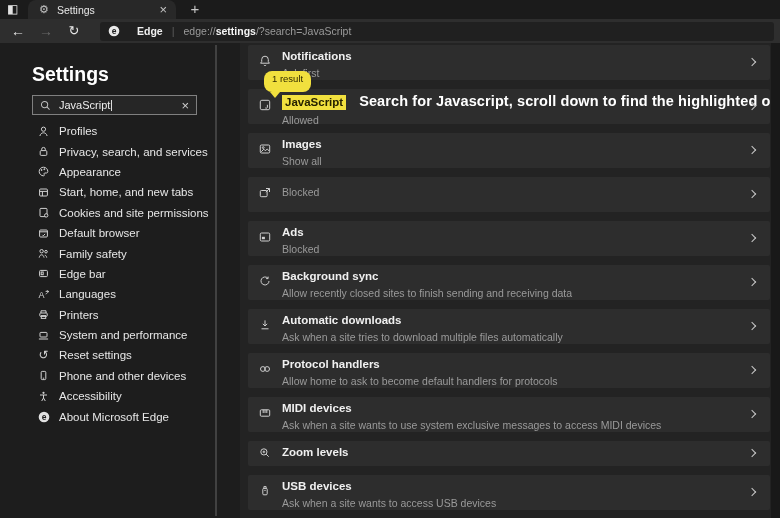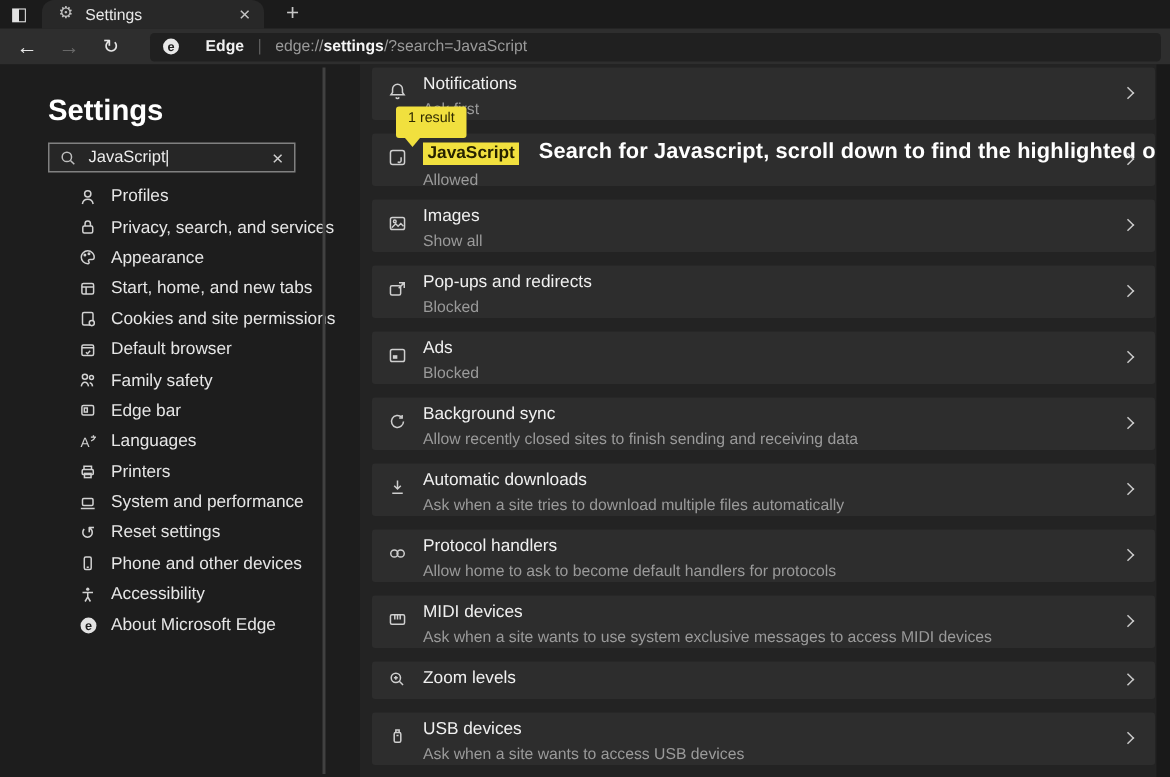--- a/index.html
+++ b/index.html
@@ -33,48 +33,48 @@
   .url .host { color:#f5f5f5; font-weight:bold; }
 
   
   .sidebar { position:absolute; left:0; top:43px; width:240px; bottom:0; background:#1d1d1d; }
   .side-title { position:absolute; left:32px; top:20px; font-size:19.5px; font-weight:bold; color:#ffffff; }
   .searchbox { position:absolute; left:32px; top:52px; width:165px; height:20px; background:#262626;
                border:1px solid #808080; display:flex; align-items:center; padding:0 7px; }
   .searchbox .val { font-size:11px; color:#ededed; margin-left:8px; }
   .caret { width:1px; height:11px; background:#dcdcdc; margin-left:1px; }
   .searchbox .clear { margin-left:auto; color:#cfcfcf; font-size:13px; line-height:1; }
-  .nav { position:absolute; left:15px; top:78px; width:212px; }
+  .nav { position:absolute; left:0; top:78px; width:212px; }
   .nav-item { height:20.4px; display:flex; align-items:center; padding-left:37px; }
   .nav-item .ic { width:13px; height:13px; margin-right:9px; flex:0 0 13px; color:#d2d2d2;
                   display:flex; align-items:center; justify-content:center; font-size:12px; line-height:1; }
   .nav-item .lb { font-size:11.5px; color:#e6e6e6; white-space:nowrap; }
   .side-scroll { position:absolute; left:215px; top:2px; width:2px; height:471px; background:#414141; }
 
   
   .main { position:absolute; left:240px; top:43px; right:0; bottom:0; background:#232323; }
   .scrolltrack { position:absolute; right:0; top:0; width:9px; height:100%; background:#191919; }
   .cards { position:absolute; left:8px; top:2px; width:522px; }
   .card { position:relative; width:522px; height:35px; background:var(--card); border-radius:2px;
           margin-bottom:9px; padding:5px 30px 0 34px; }
   .card.single { height:25px; }
   .card.sliver { height:3px; margin-bottom:0; padding:0; }
   .card .ic { position:absolute; left:10px; top:9px; width:14px; height:14px; color:#cfcfcf; }
   .card.single .ic { top:5px; }
-  .row-title { font-size:11.5px; font-weight:normal; color:var(--txt); line-height:13px; white-space:nowrap; }
+  .row-title { font-size:11.5px; font-weight:bold; color:var(--txt); line-height:13px; white-space:nowrap; }
   .row-sub { font-size:10.5px; color:var(--sub); margin-top:3.5px; white-space:nowrap; }
   .chev { position:absolute; right:15px; top:14px; width:6px; height:6px;
           border-top:1.4px solid #c9c9c9; border-right:1.4px solid #c9c9c9; transform:rotate(45deg); }
   .card.single .chev { top:9px; }
   .titlerow { display:flex; align-items:center; }
   .hl { background:var(--yellow); color:#262200; font-weight:bold; font-size:11.5px; padding:1px 3px 2px; }
   .annotation { font-size:14.5px; font-weight:bold; color:#ffffff; margin-left:13px; white-space:nowrap;
                 position:relative; top:-1px; letter-spacing:.1px; }
   .bubble { position:absolute; left:24px; top:28px; background:var(--yellow); color:#2f2a00;
-            font-size:9.5px; padding:2px 8px 8px; border-radius:2px; z-index:5; }
+            font-size:9.5px; padding:2px 8px 8px; border-radius:8px; z-index:5; }
   .bubble::after { content:""; position:absolute; left:6px; top:100%; width:0; height:0;
                    border:5px solid transparent; border-top:6px solid var(--yellow); border-bottom:0; }
   svg { display:block; }
 </style>
 </head>
 <body>
 
 <div class="tabstrip">
   <span class="winicon">◧</span>
   <div class="tab">
@@ -299,21 +299,20 @@
       <span class="chev"></span>
     </div>
 
     <div class="card">
       <span class="ic">
           <svg width="14" height="14" viewBox="0 0 14 14" fill="none" stroke="currentColor" stroke-width="1">
             <rect x="2.3" y="4.5" width="6.8" height="6.2" rx="1"></rect>
             <path d="M8 2.5h3.5V6M11.4 2.6 7.8 6.2"></path>
           </svg>
         </span>
-      <div class="row-title">Pop-ups and redirects</div>
       <div class="row-sub">Blocked</div>
       <span class="chev"></span>
     </div>
 
     <div class="card">
       <span class="ic">
           <svg width="14" height="14" viewBox="0 0 14 14" fill="none" stroke="currentColor" stroke-width="1">
             <rect x="2.3" y="3" width="9.4" height="8" rx="1.2"></rect>
             <rect x="3.9" y="6.8" width="3" height="2.4" fill="currentColor" stroke="none"></rect>
           </svg>

